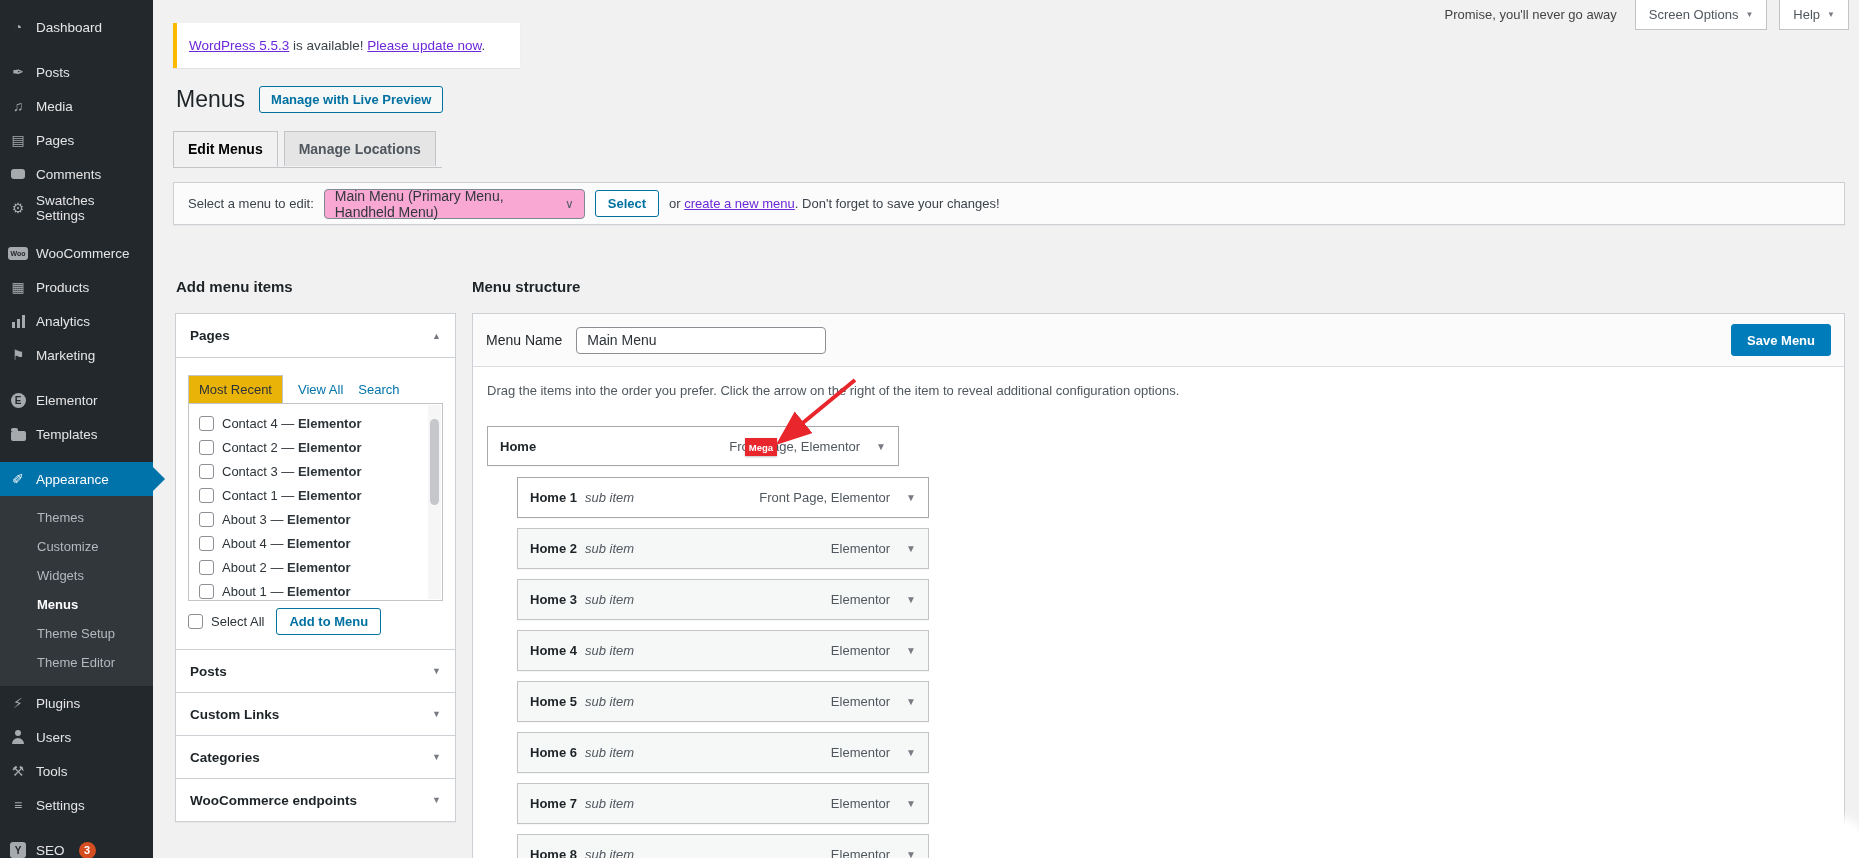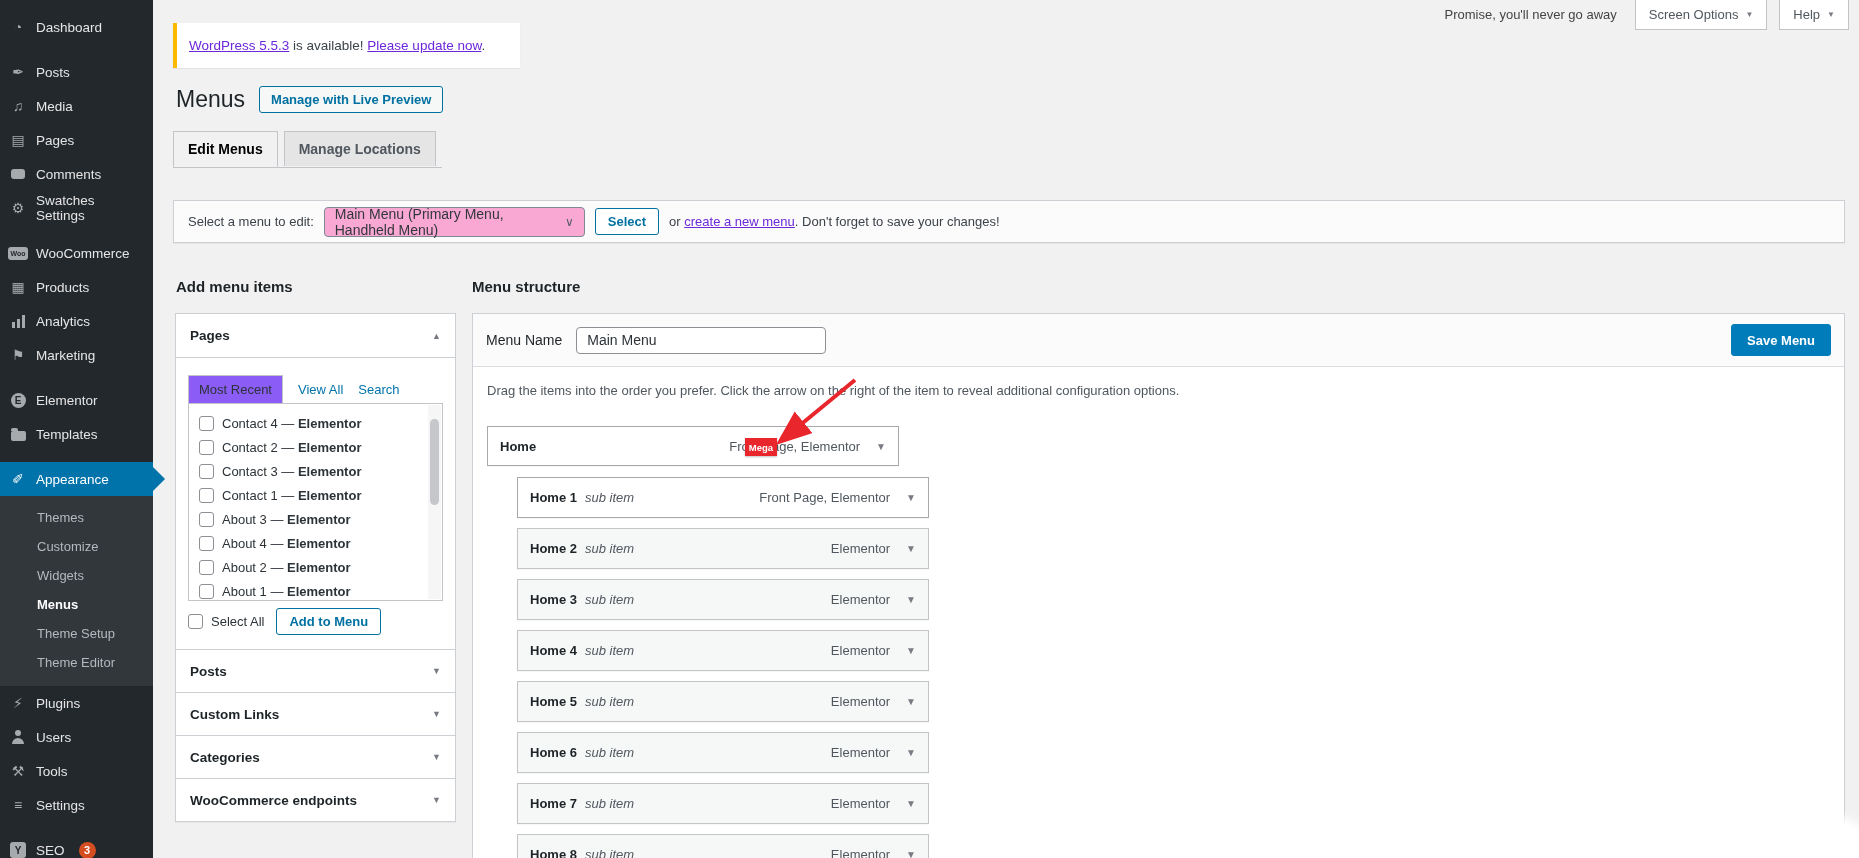--- a/index.html
+++ b/index.html
@@ -51,36 +51,36 @@
   #title-row { position:absolute; left:176px; top:86px; display:flex; align-items:center; gap:14px; }
   #page-title { font-size:23px; font-weight:400; color:#1d2327; margin:0; }
   .page-action { border:1px solid #0071a1; color:#0071a1; background:#f6f7f7; padding:5px 11px; border-radius:3px; font-size:13px; font-weight:600; cursor:pointer; }
 
   
   #nav-tabs { position:absolute; left:173px; top:131px; display:flex; align-items:flex-start; border-bottom:1px solid #c3c4c7; height:37px; }
   .nav-tab { border:1px solid #c3c4c7; border-bottom:none; background:#e5e5e5; color:#50575e; padding:9px 14px 9px; font-size:14px; font-weight:600; margin-right:6px; cursor:pointer; }
   .nav-tab.active { background:#f1f1f1; color:#000; margin-bottom:-1px; border-bottom:1px solid #f1f1f1; }
 
   
-  #select-bar { position:absolute; left:173px; top:200px; width:1672px; height:43px; background:#fbfbfb; border:1px solid #ccd0d4; box-shadow:0 1px 1px rgba(0,0,0,.04); display:flex; align-items:center; gap:10px; padding:0 14px; z-index:3; }
+  #select-bar { position:absolute; left:173px; top:182px; width:1672px; height:43px; background:#fbfbfb; border:1px solid #ccd0d4; box-shadow:0 1px 1px rgba(0,0,0,.04); display:flex; align-items:center; gap:10px; padding:0 14px; z-index:3; }
   .select-control { height:30px; width:261px; border:1px solid #7e8993; border-radius:4px; background:#f9a8d4; display:flex; align-items:center; justify-content:space-between; padding:0 10px; font-size:14px; color:#32373c; cursor:pointer; }
   .select-caret { color:#555d66; font-size:12px; }
   .btn-secondary { background:#fff; border:1px solid #0071a1; color:#0071a1; border-radius:3px; padding:5px 12px; font-size:13px; font-weight:700; cursor:pointer; }
 
   
   .col-heading { position:absolute; top:278px; font-size:15px; font-weight:600; color:#1d2327; margin:0; }
 
   
   #add-items-panel { position:absolute; left:175px; top:313px; width:281px; background:#fff; border:1px solid #ccd0d4; box-shadow:0 1px 1px rgba(0,0,0,.04); z-index:2; }
   .acc-header { height:43px; display:flex; align-items:center; justify-content:space-between; padding:0 14px; font-weight:600; color:#1d2327; font-size:13.5px; cursor:pointer; border-top:1px solid #ccd0d4; }
   .acc-header.first { border-top:none; }
   .acc-arrow { color:#787c82; font-size:9px; }
   .pages-body { border-top:1px solid #ccd0d4; padding:16px 12px 14px; }
   .inner-tabs { display:flex; align-items:center; position:relative; top:1px; }
-  .inner-tab-active { border:1px solid #c3c4c7; border-bottom:1px solid #fff; background:#8b5cf6; padding:6px 10px; font-size:13px; color:#2c3338; cursor:pointer; }
+  .inner-tab-active { border:1px solid #c3c4c7; border-bottom:1px solid #fff; background:#eab308; padding:6px 10px; font-size:13px; color:#2c3338; cursor:pointer; }
   .inner-tab-link { color:#0073aa; margin-left:15px; font-size:13px; text-decoration:none; cursor:pointer; }
   .page-list { border:1px solid #c3c4c7; height:198px; padding:7px 20px 6px 10px; position:relative; overflow:hidden; background:#fff; }
   .page-row { display:flex; align-items:center; gap:8px; height:24px; font-size:13px; color:#2c3338; }
   .cb { width:15px; height:15px; border:1px solid #8c8f94; border-radius:3px; background:#fff; flex:none; cursor:pointer; }
   .scroll-track { position:absolute; right:1px; top:1px; bottom:1px; width:13px; background:#f6f6f6; }
   .scroll-thumb { position:absolute; right:2px; top:14px; width:9px; height:86px; background:#c5c7ca; border-radius:5px; }
   .bottom-row { display:flex; align-items:center; justify-content:flex-start; margin-top:7px;gap:12px; }
   .select-all { display:flex; align-items:center; gap:8px; color:#2c3338; }
 
   

